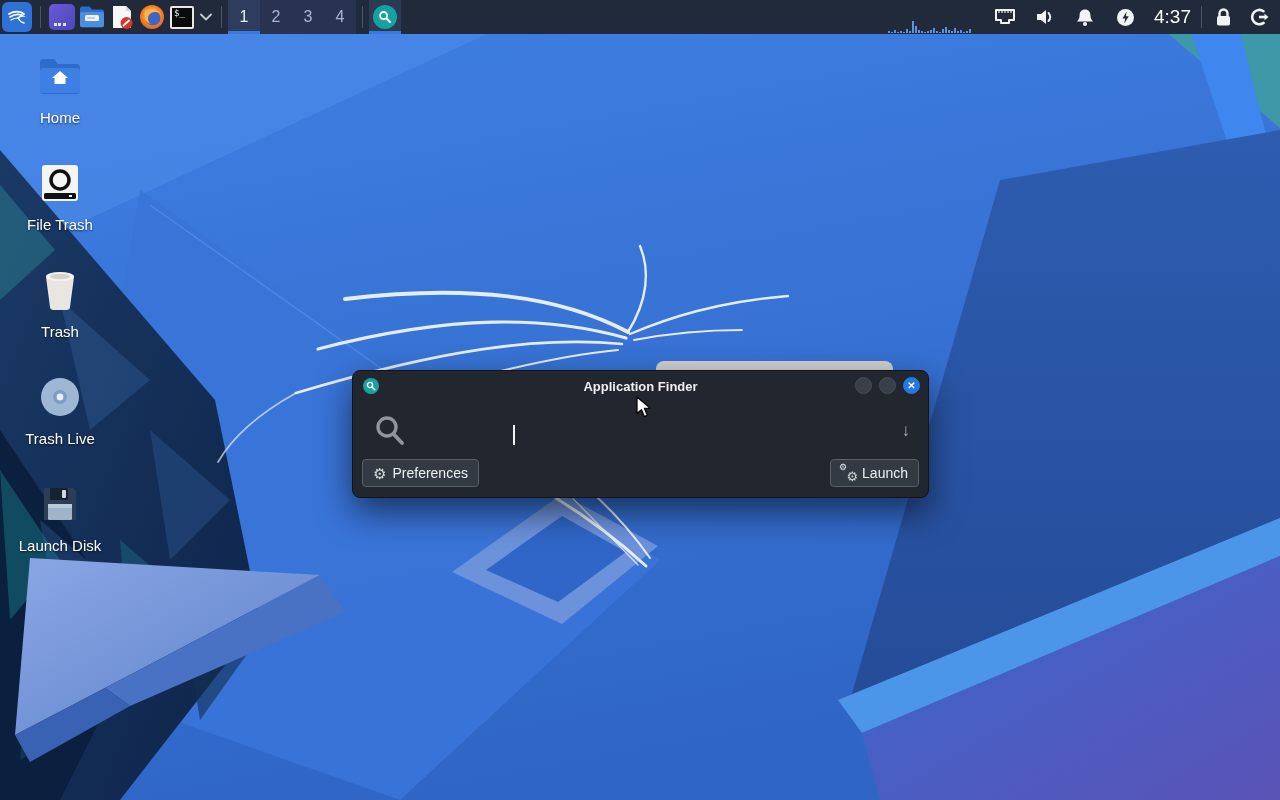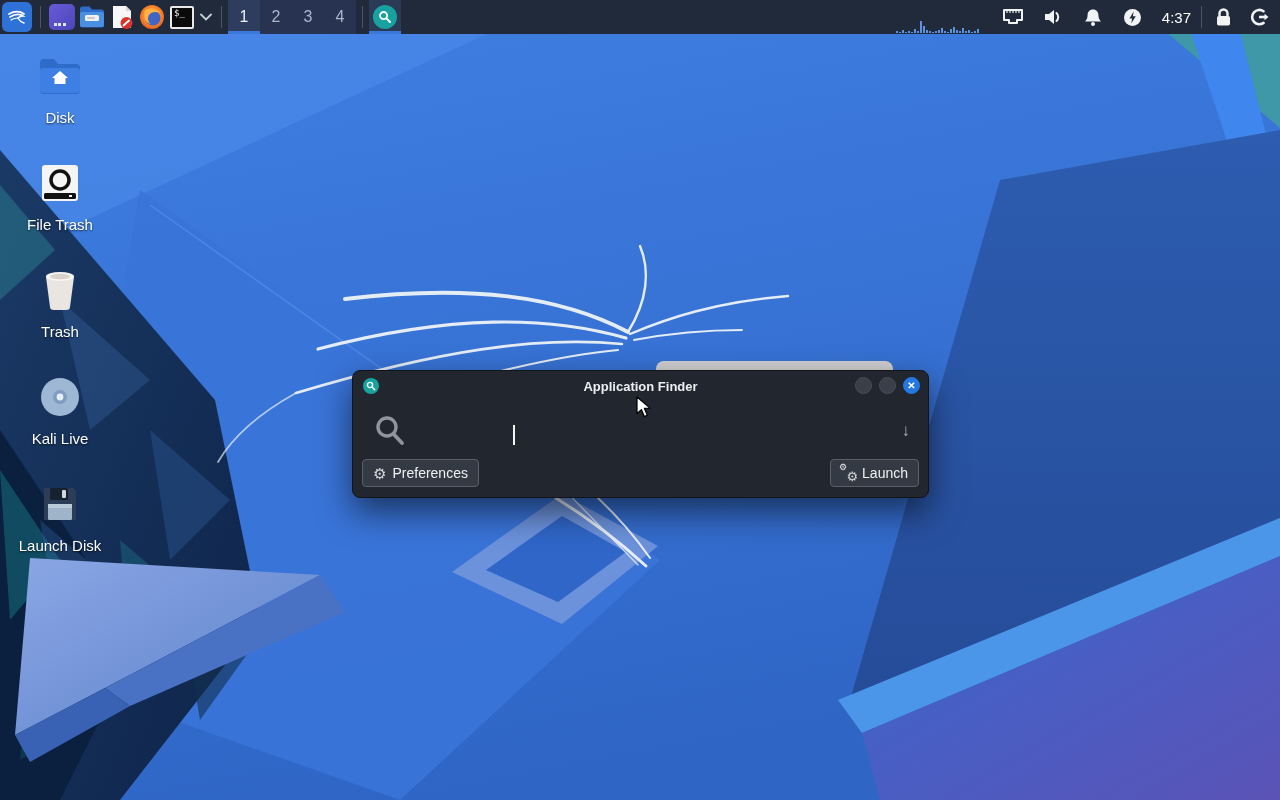--- a/index.html
+++ b/index.html
@@ -23,21 +23,21 @@
   .ws { width:32px; height:34px; display:flex; align-items:center; justify-content:center;
         color:#a9b6cc; font-size:16px; background:#273350; position:relative; cursor:pointer; flex:none; }
   .ws.active { background:#2e3d5e; color:#e9eef7; }
   .ws.active::after { content:""; position:absolute; left:0; bottom:0; width:100%; height:3px; background:#3b78dc; }
   #appfinder-task { width:32px; height:34px; display:flex; align-items:center; justify-content:center;
         background:#2b3a55; position:relative; cursor:pointer; flex:none; }
   #appfinder-task::after { content:""; position:absolute; left:0; bottom:0; width:100%; height:3px; background:#3b78dc; }
   .teal-circle { width:24px; height:24px; border-radius:50%; background:#17a2a0; display:flex; align-items:center; justify-content:center; }
   #net-graph { width:92px; height:34px; display:flex; align-items:flex-end; gap:1px; padding-bottom:1px; flex:none; }
   #net-graph i { display:block; width:2px; background:#5f92e0; }
-  #clock { color:#ffffff; font-size:15px; padding:0 4px; }
+  #clock { color:#ffffff; font-size:19px; padding:0 4px; }
   .tray-gap { width:10px; flex:none; }
 
   
   .desktop-icon { position:absolute; left:4px; width:112px; text-align:center; z-index:1; cursor:pointer; }
   .desktop-icon .glyph { height:48px; display:flex; align-items:center; justify-content:center; }
   .desktop-icon .lbl { margin-top:9px; color:#ffffff; font-size:15px; text-shadow:0 1px 2px rgba(0,0,0,.65); }
 
   
   #bg-window { position:absolute; left:656px; top:361px; width:237px; height:14px;
         background:#d0d0d2; border-radius:8px 8px 0 0; z-index:2; }
@@ -144,21 +144,21 @@
 </svg>
 
 <div class="desktop-icon" style="top:52px">
   <div class="glyph">
     <svg width="44" height="38" viewBox="0 0 44 38">
       <path d="M2,6 q0,-4 4,-4 h10 l4,5 h18 q4,0 4,4 v22 q0,4 -4,4 h-32 q-4,0 -4,-4 z" fill="#2f6bc8"></path>
       <rect x="2" y="11" width="40" height="25" rx="3" fill="#3d7fe2"></rect>
       <path d="M22,14 l-8,7 h2.5 v6 h11 v-6 h2.5 z" fill="#ffffff"></path>
     </svg>
   </div>
-  <div class="lbl">Disk</div>
+  <div class="lbl">Home</div>
 </div>
 
 <div class="desktop-icon" style="top:159px">
   <div class="glyph">
     <svg width="40" height="40" viewBox="0 0 40 40">
       <rect x="2" y="2" width="36" height="36" rx="3" fill="#f5f5f5"></rect>
       <circle cx="20" cy="17" r="9" fill="none" stroke="#111111" stroke-width="3.5"></circle>
       <rect x="4" y="30" width="32" height="6" rx="1.5" fill="#111111"></rect>
       <rect x="29" y="32" width="3" height="2" fill="#f5f5f5"></rect>
     </svg>
@@ -178,21 +178,21 @@
 </div>
 
 <div class="desktop-icon" style="top:373px">
   <div class="glyph">
     <svg width="42" height="42" viewBox="0 0 42 42">
       <circle cx="21" cy="21" r="19" fill="#aac2de" opacity="0.92"></circle>
       <circle cx="21" cy="21" r="7" fill="#7f9cc2"></circle>
       <circle cx="21" cy="21" r="3.4" fill="#e6eef8"></circle>
     </svg>
   </div>
-  <div class="lbl">Kali Live</div>
+  <div class="lbl">Trash Live</div>
 </div>
 
 <div class="desktop-icon" style="top:480px">
   <div class="glyph">
     <svg width="40" height="40" viewBox="0 0 40 40">
       <path d="M4,4 h29 l3,3 v29 h-32 z" fill="#2c3e57"></path>
       <rect x="10" y="4" width="18" height="12" rx="1" fill="#16222f"></rect>
       <rect x="22" y="6" width="4" height="8" rx="1" fill="#cfd8e2"></rect>
       <rect x="8" y="20" width="24" height="16" rx="1.5" fill="#9fb4c8"></rect>
       <rect x="8" y="20" width="24" height="4" fill="#b9cad9"></rect>

